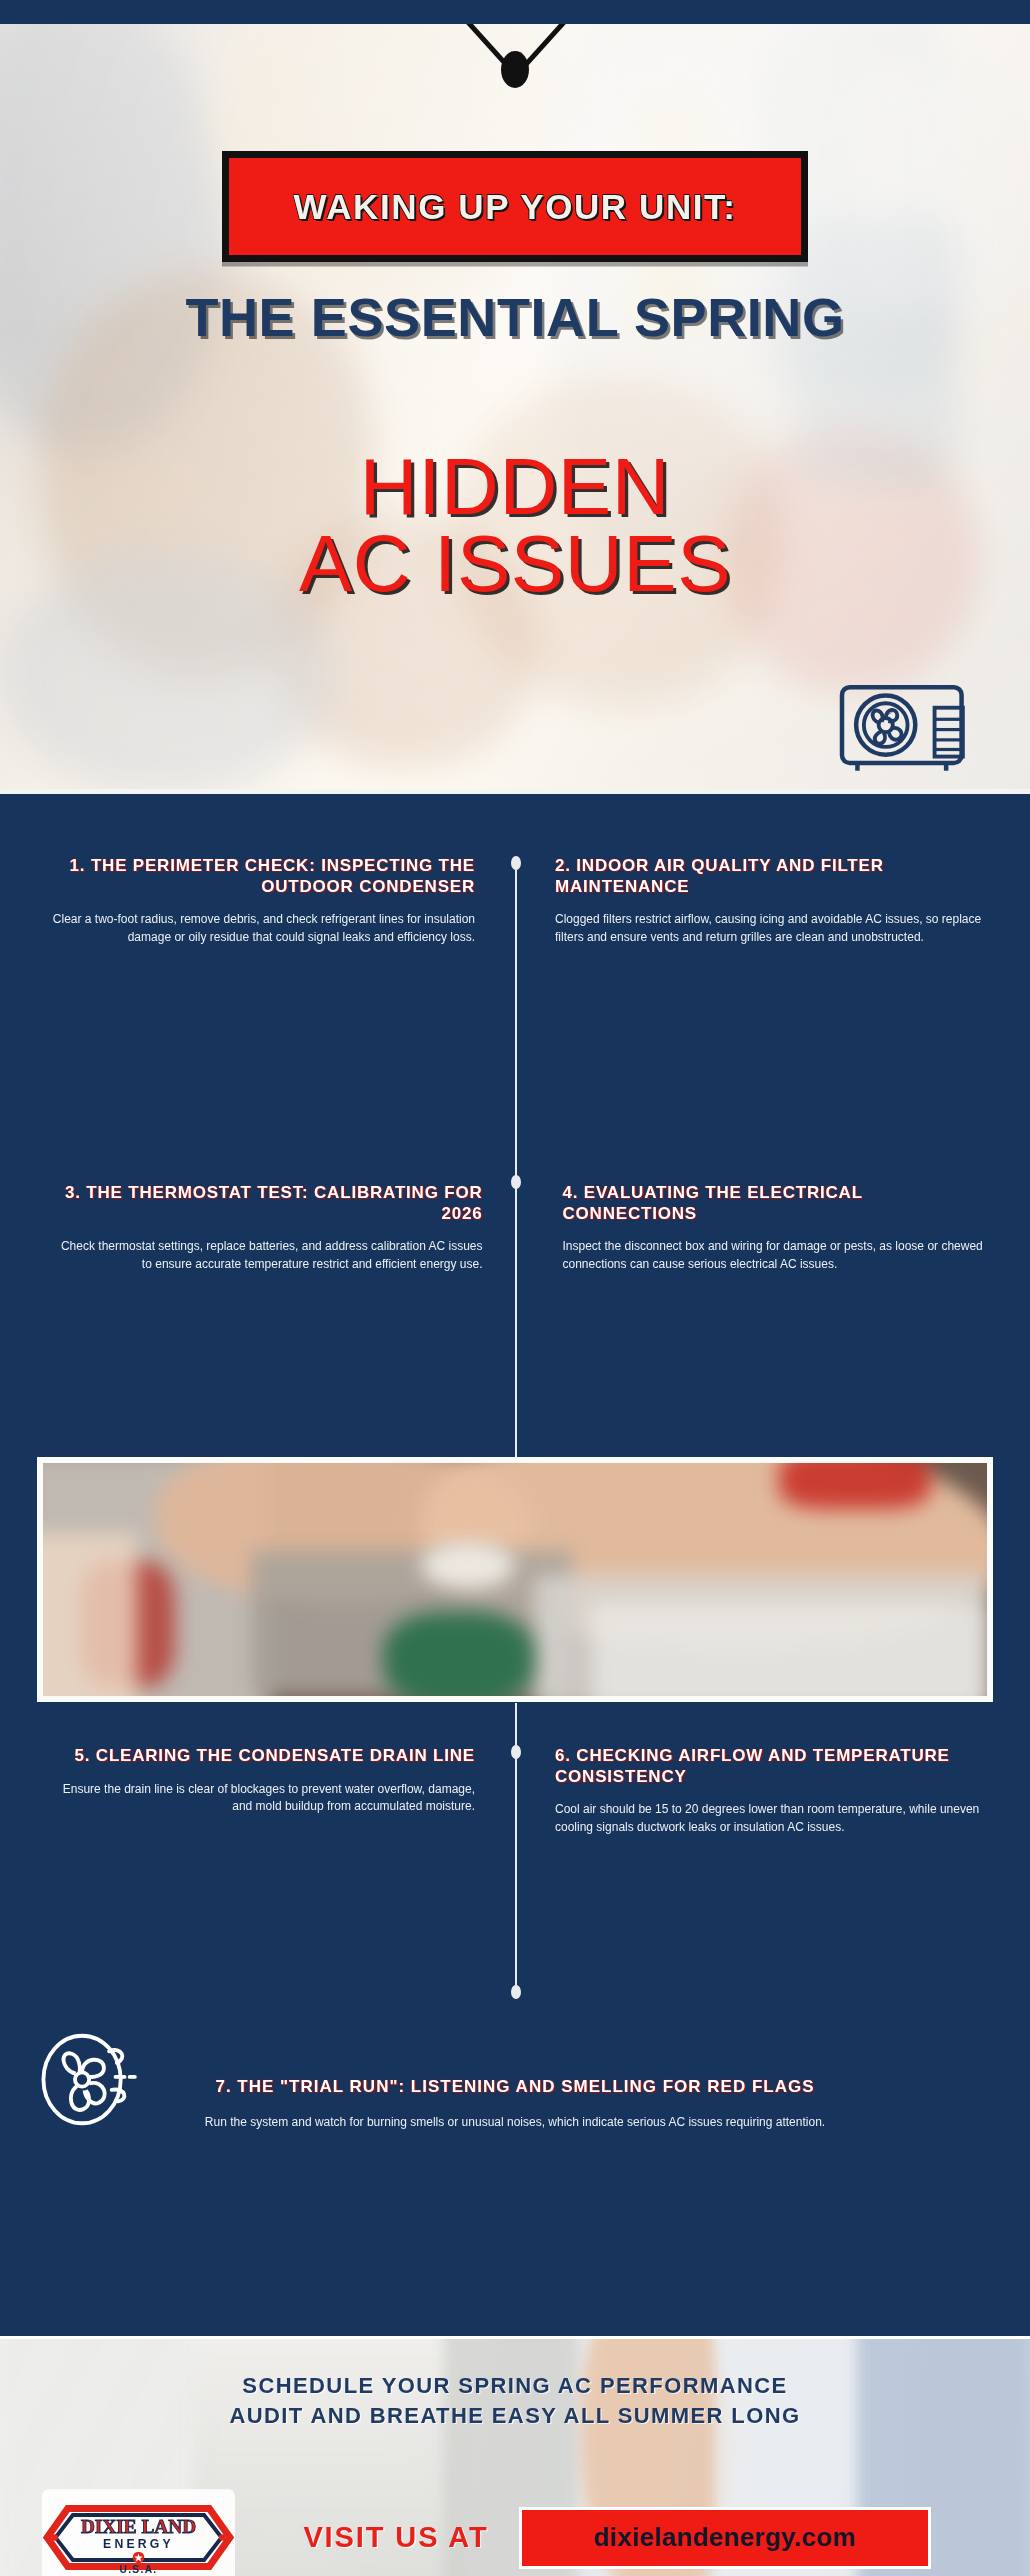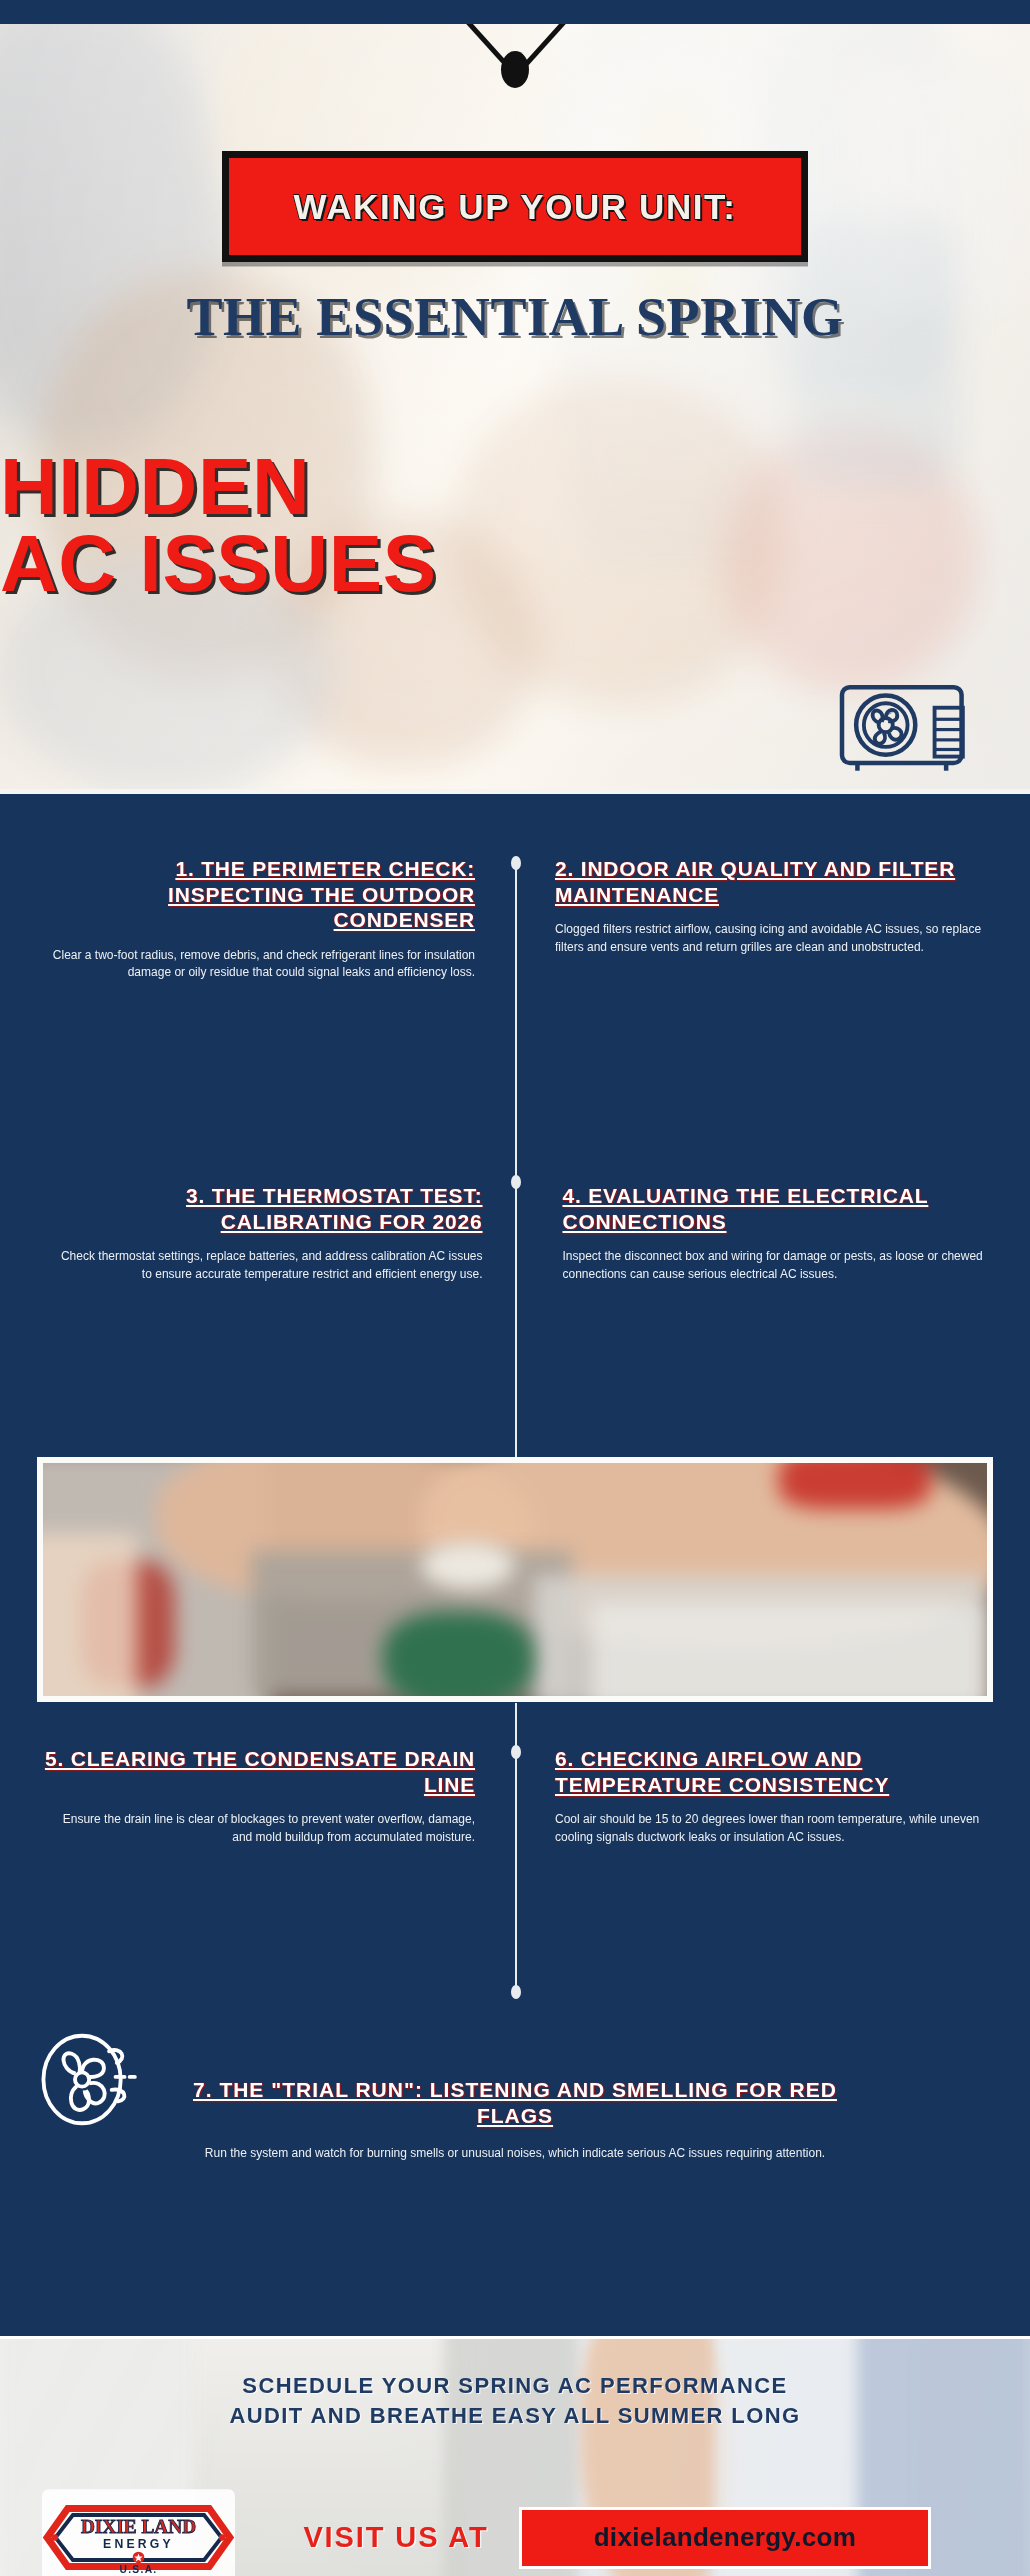--- a/index.html
+++ b/index.html
@@ -42,42 +42,42 @@
         width:586px;height:111px;background:#ee1c14;border:7px solid #111;
         display:flex;align-items:center;justify-content:center;
         box-shadow:0 4.5px 0 rgba(0,0,0,.35);}
   .sign span{font-size:35px;font-weight:700;letter-spacing:1.6px;color:#f4f1ea;
        font-family:"Liberation Sans", sans-serif;
        text-shadow:1.9px 1.9px 0 #151515, -0.6px -0.6px 0 #151515, 0.6px -0.6px 0 #151515, -0.6px 0.6px 0 #151515;
        white-space:nowrap;}
 
   .title-blue{position:absolute;left:0;top:265px;width:1030px;text-align:center;
        font-size:54px;line-height:.96;font-weight:700;letter-spacing:0.6px;color:#1f3a63;
-       text-shadow:2.6px 2.6px 0 rgba(20,20,20,.55);font-family:Liberation Serif, serif;}
+       text-shadow:2.6px 2.6px 0 rgba(20,20,20,.55);}
   .title-blue div{padding:2.6px 0;}
-  .title-red{position:absolute;left:0;top:425px;width:1030px;
-       font-size:80px;line-height:.93;font-weight:700;letter-spacing:0.6px;color:#ee1c14;
+  .title-red{position:absolute;left:0;top:425px;width:1030px;text-align:center;
+       font-size:80px;line-height:.93;font-weight:400;letter-spacing:0.6px;color:#ee1c14;
        text-shadow:3.2px 3.2px 0 rgba(15,15,15,.85);}
   .title-red div{padding:1.3px 0;}
 
   .ac-icon{position:absolute;left:838px;top:658px;width:152px;height:90px;}
 
   
   .body{position:absolute;left:0;top:770px;width:1030px;height:1502px;background:#17345c;}
   .body-top-edge{position:absolute;left:0;top:-5.2px;width:1030px;height:5.2px;background:#f4f4f2;}
 
   .connector{position:absolute;left:515px;top:0;width:1.9px;background:#e9ecef;}
   .dot{position:absolute;left:511px;width:9.7px;height:14px;background:#e9ecef;border-radius:50%;}
   .row{position:absolute;width:1030px;display:flex;}
   .cell{width:515px;padding:0 40px;}
   .cell.left{text-align:right;}
   .cell.right{text-align:left;}
 
-  .item-title{font-size:21px;line-height:1.22;font-weight:700;letter-spacing:0.8px;color:#ffffff;
-      text-shadow:0 0 1.3px #b51b16, 1.3px 1.3px 0 rgba(150,20,16,.85), -0.6px 0 0 rgba(150,20,16,.5);text-decoration:underline;}
+  .item-title{font-size:17px;line-height:1.22;font-weight:700;letter-spacing:0.8px;color:#ffffff;
+      text-shadow:0 0 1.3px #b51b16, 1.3px 1.3px 0 rgba(150,20,16,.85), -0.6px 0 0 rgba(150,20,16,.5);}
   .item-body{margin-top:14px;font-size:12px;line-height:1.47;color:#edf1f5;font-weight:400;}
 
   .photo-band{position:absolute;left:37px;width:956px;background:#fbfbfa;padding:5.8px;}
   .photo{position:relative;width:100%;height:100%;overflow:hidden;background:#6d5a4e;}
   .pp{position:absolute;filter:blur(10.3px);}
   .pp1{left:-2%;top:-5%;width:26%;height:115%;background:#cfcac4;opacity:.85;}
   .pp2{left:12%;top:-10%;width:40%;height:70%;background:#e0b79a;opacity:.95;border-radius:45% 55% 50% 50%;}
   .pp3{left:40%;top:-15%;width:62%;height:95%;background:#e8c0a2;opacity:.95;border-radius:40% 60% 45% 55%;}
   .pp4{left:22%;top:38%;width:34%;height:62%;background:#a9a39b;opacity:.9;}
   .pp5{left:52%;top:48%;width:48%;height:58%;background:#d8d6d2;opacity:.85;}

